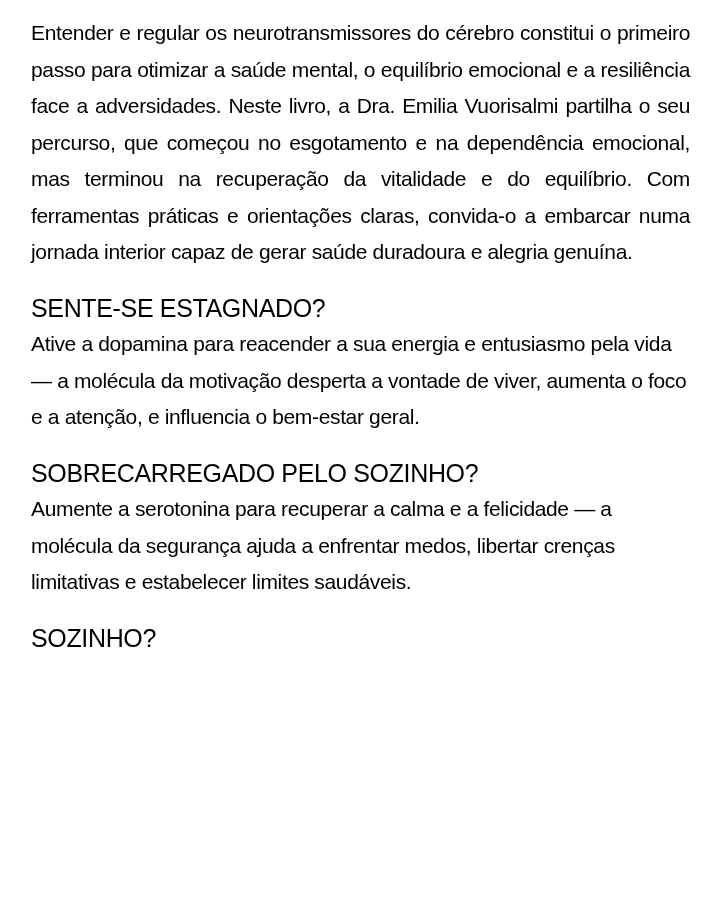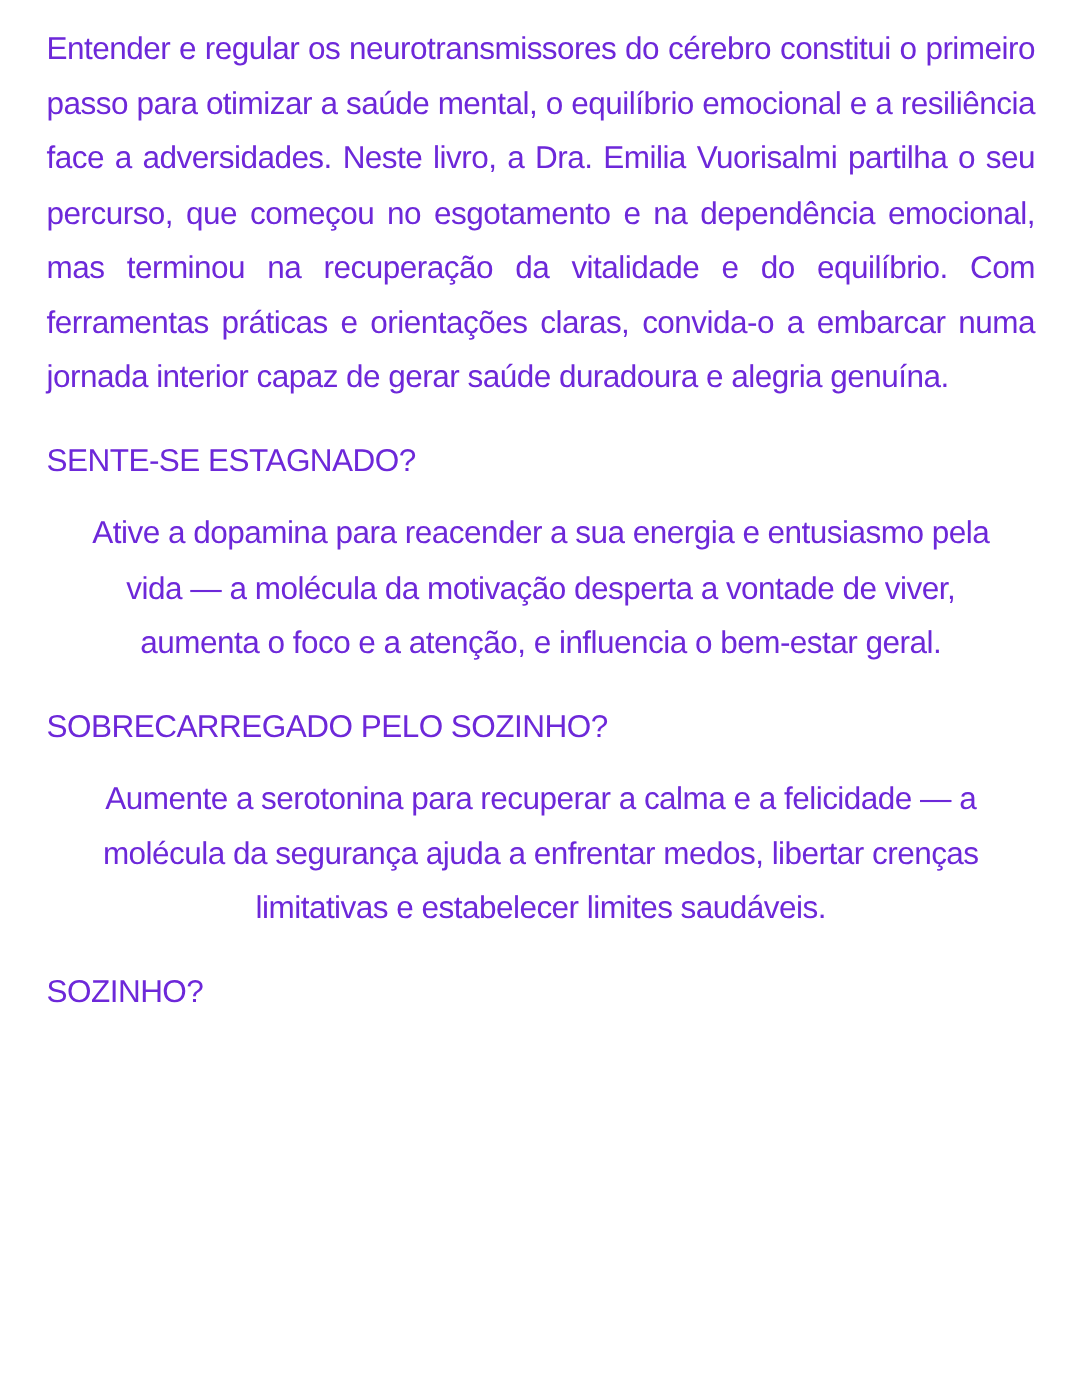--- a/index.html
+++ b/index.html
@@ -3,28 +3,28 @@
 <meta charset="utf-8">
 <style>
   html, body { margin:0; padding:0; background:#ffffff; }
   body { width:719px; height:924px; overflow:hidden; }
   .page {
     position:relative;
     padding: 15px 29px 0 31px;
     font-family: "Liberation Sans", sans-serif;
     font-size: 21px;
     line-height: 36.5px;
-    color: #6d28d9;
+    color: #000000;
     letter-spacing: -0.35px;
   }
   .para { margin:0; }
   .justify { text-align: justify; text-align-last: left; }
   .section { margin-top: 19px; }
-  .heading { margin:0; font-weight: normal; font-size:21px; line-height:36.5px; }
-  .body { margin:12px;text-align:center; }
+  .heading { margin:0; font-weight: normal; font-size:25px; line-height:36.5px; }
+  .body { margin:0; }
 </style>
 </head>
 <body>
 
 <div class="page">
   <p class="para justify">Entender e regular os neurotransmissores do cérebro constitui o primeiro passo para otimizar a saúde mental, o equilíbrio emocional e a resiliência face a adversidades. Neste livro, a Dra. Emilia Vuorisalmi partilha o seu percurso, que começou no esgotamento e na dependência emocional, mas terminou na recuperação da vitalidade e do equilíbrio. Com ferramentas práticas e orientações claras, convida-o a embarcar numa jornada interior capaz de gerar saúde duradoura e alegria genuína.</p>
 
   <div class="section">
     <h2 class="heading">SENTE-SE ESTAGNADO?</h2>
     <p class="body">Ative a dopamina para reacender a sua energia e entusiasmo pela vida — a molécula da motivação desperta a vontade de viver, aumenta o foco e a atenção, e influencia o bem-estar geral.</p>

